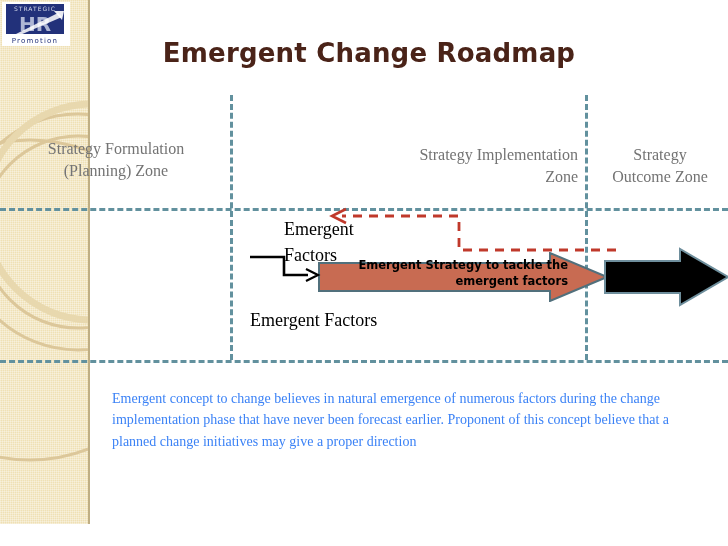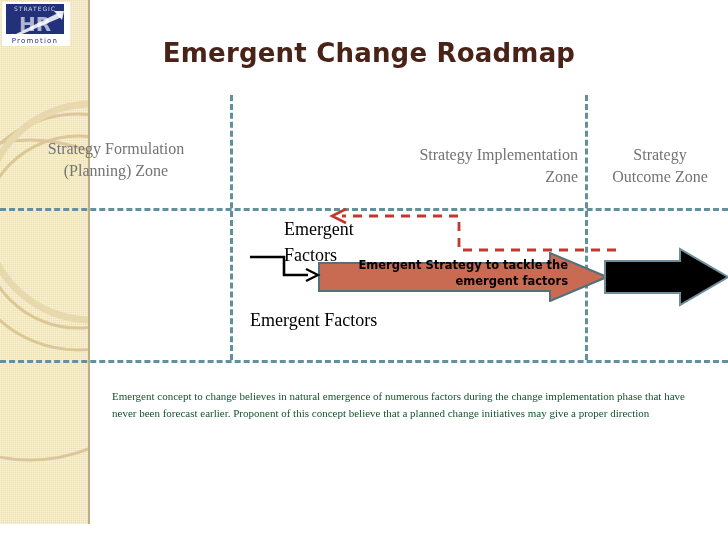--- a/index.html
+++ b/index.html
@@ -172,23 +172,23 @@
     width: 80px; height: 34px;
     z-index: 5;
   }
 
   
   #body-paragraph {
     position: absolute;
     left: 112px; top: 388px;
     width: 580px;
     font-family: "Liberation Serif", serif;
-    font-size: 11px;
+    font-size: 14px;
     line-height: 1.52;
-    color: #14532d;
+    color: #3b82f6;
     z-index: 5;
   }
 </style>
 </head>
 <body>
 
 <div id="slide">
 
   <div id="sidebar">
     <div id="sidebar-arcs">

